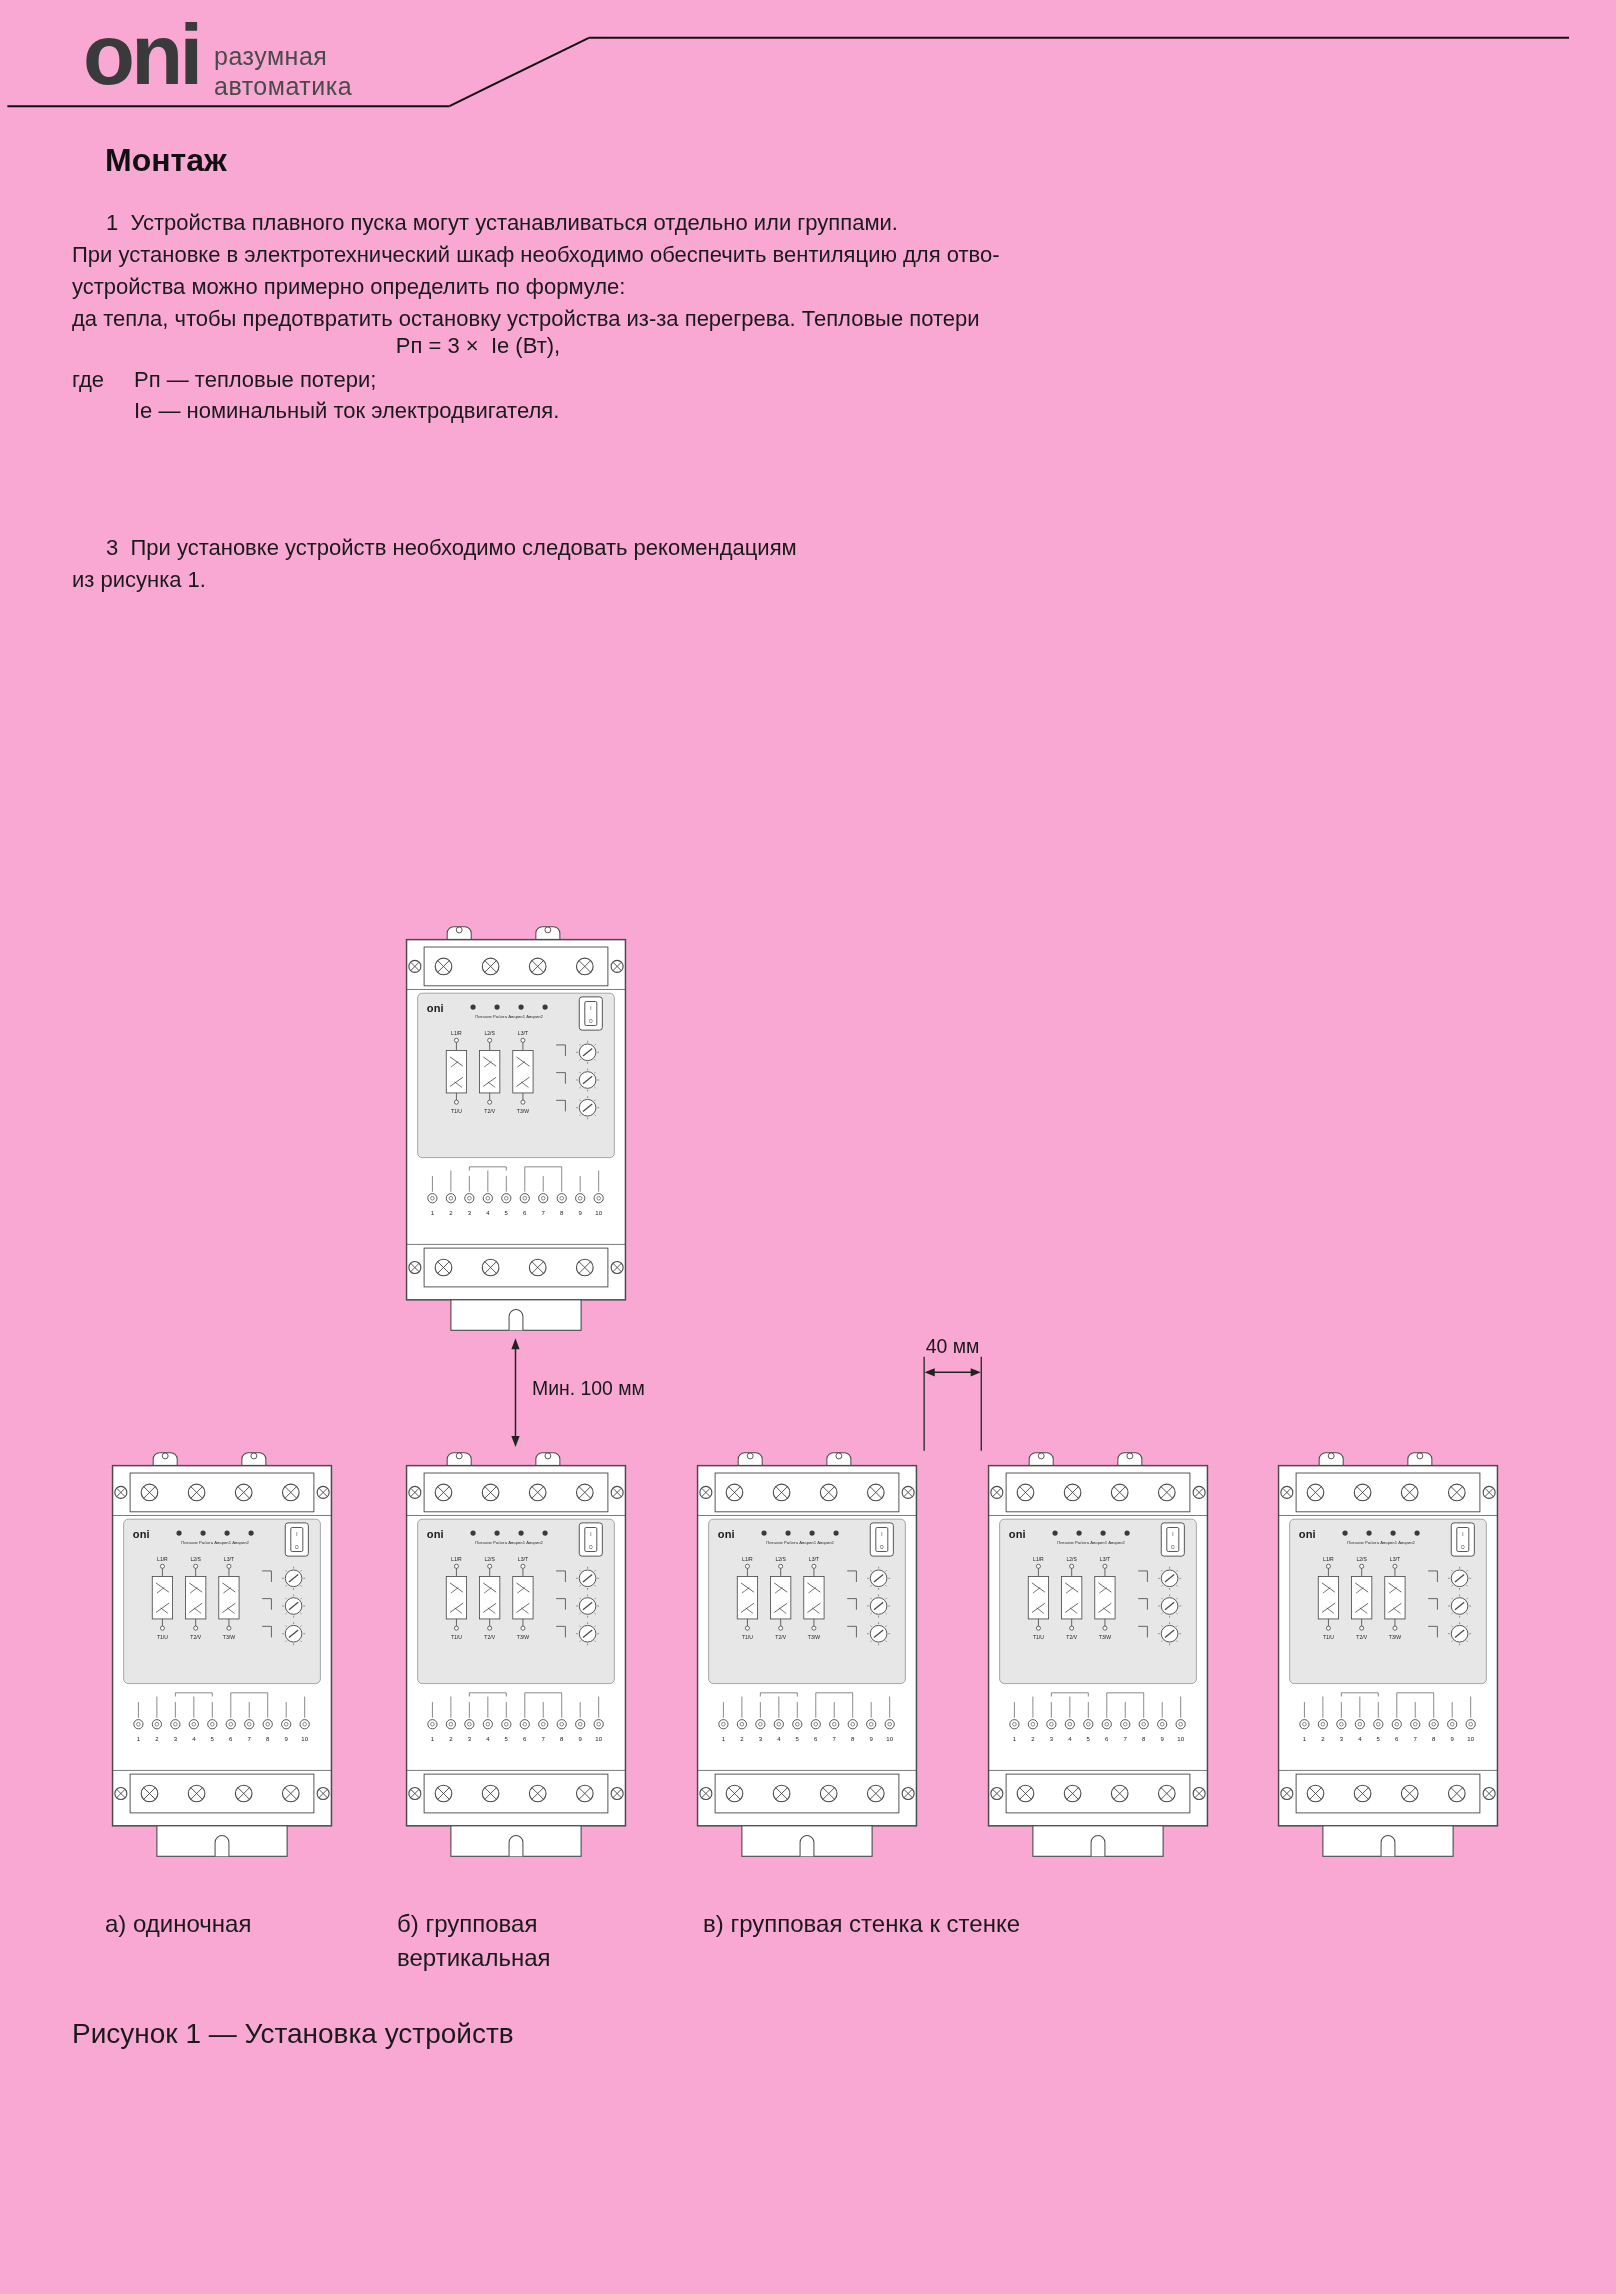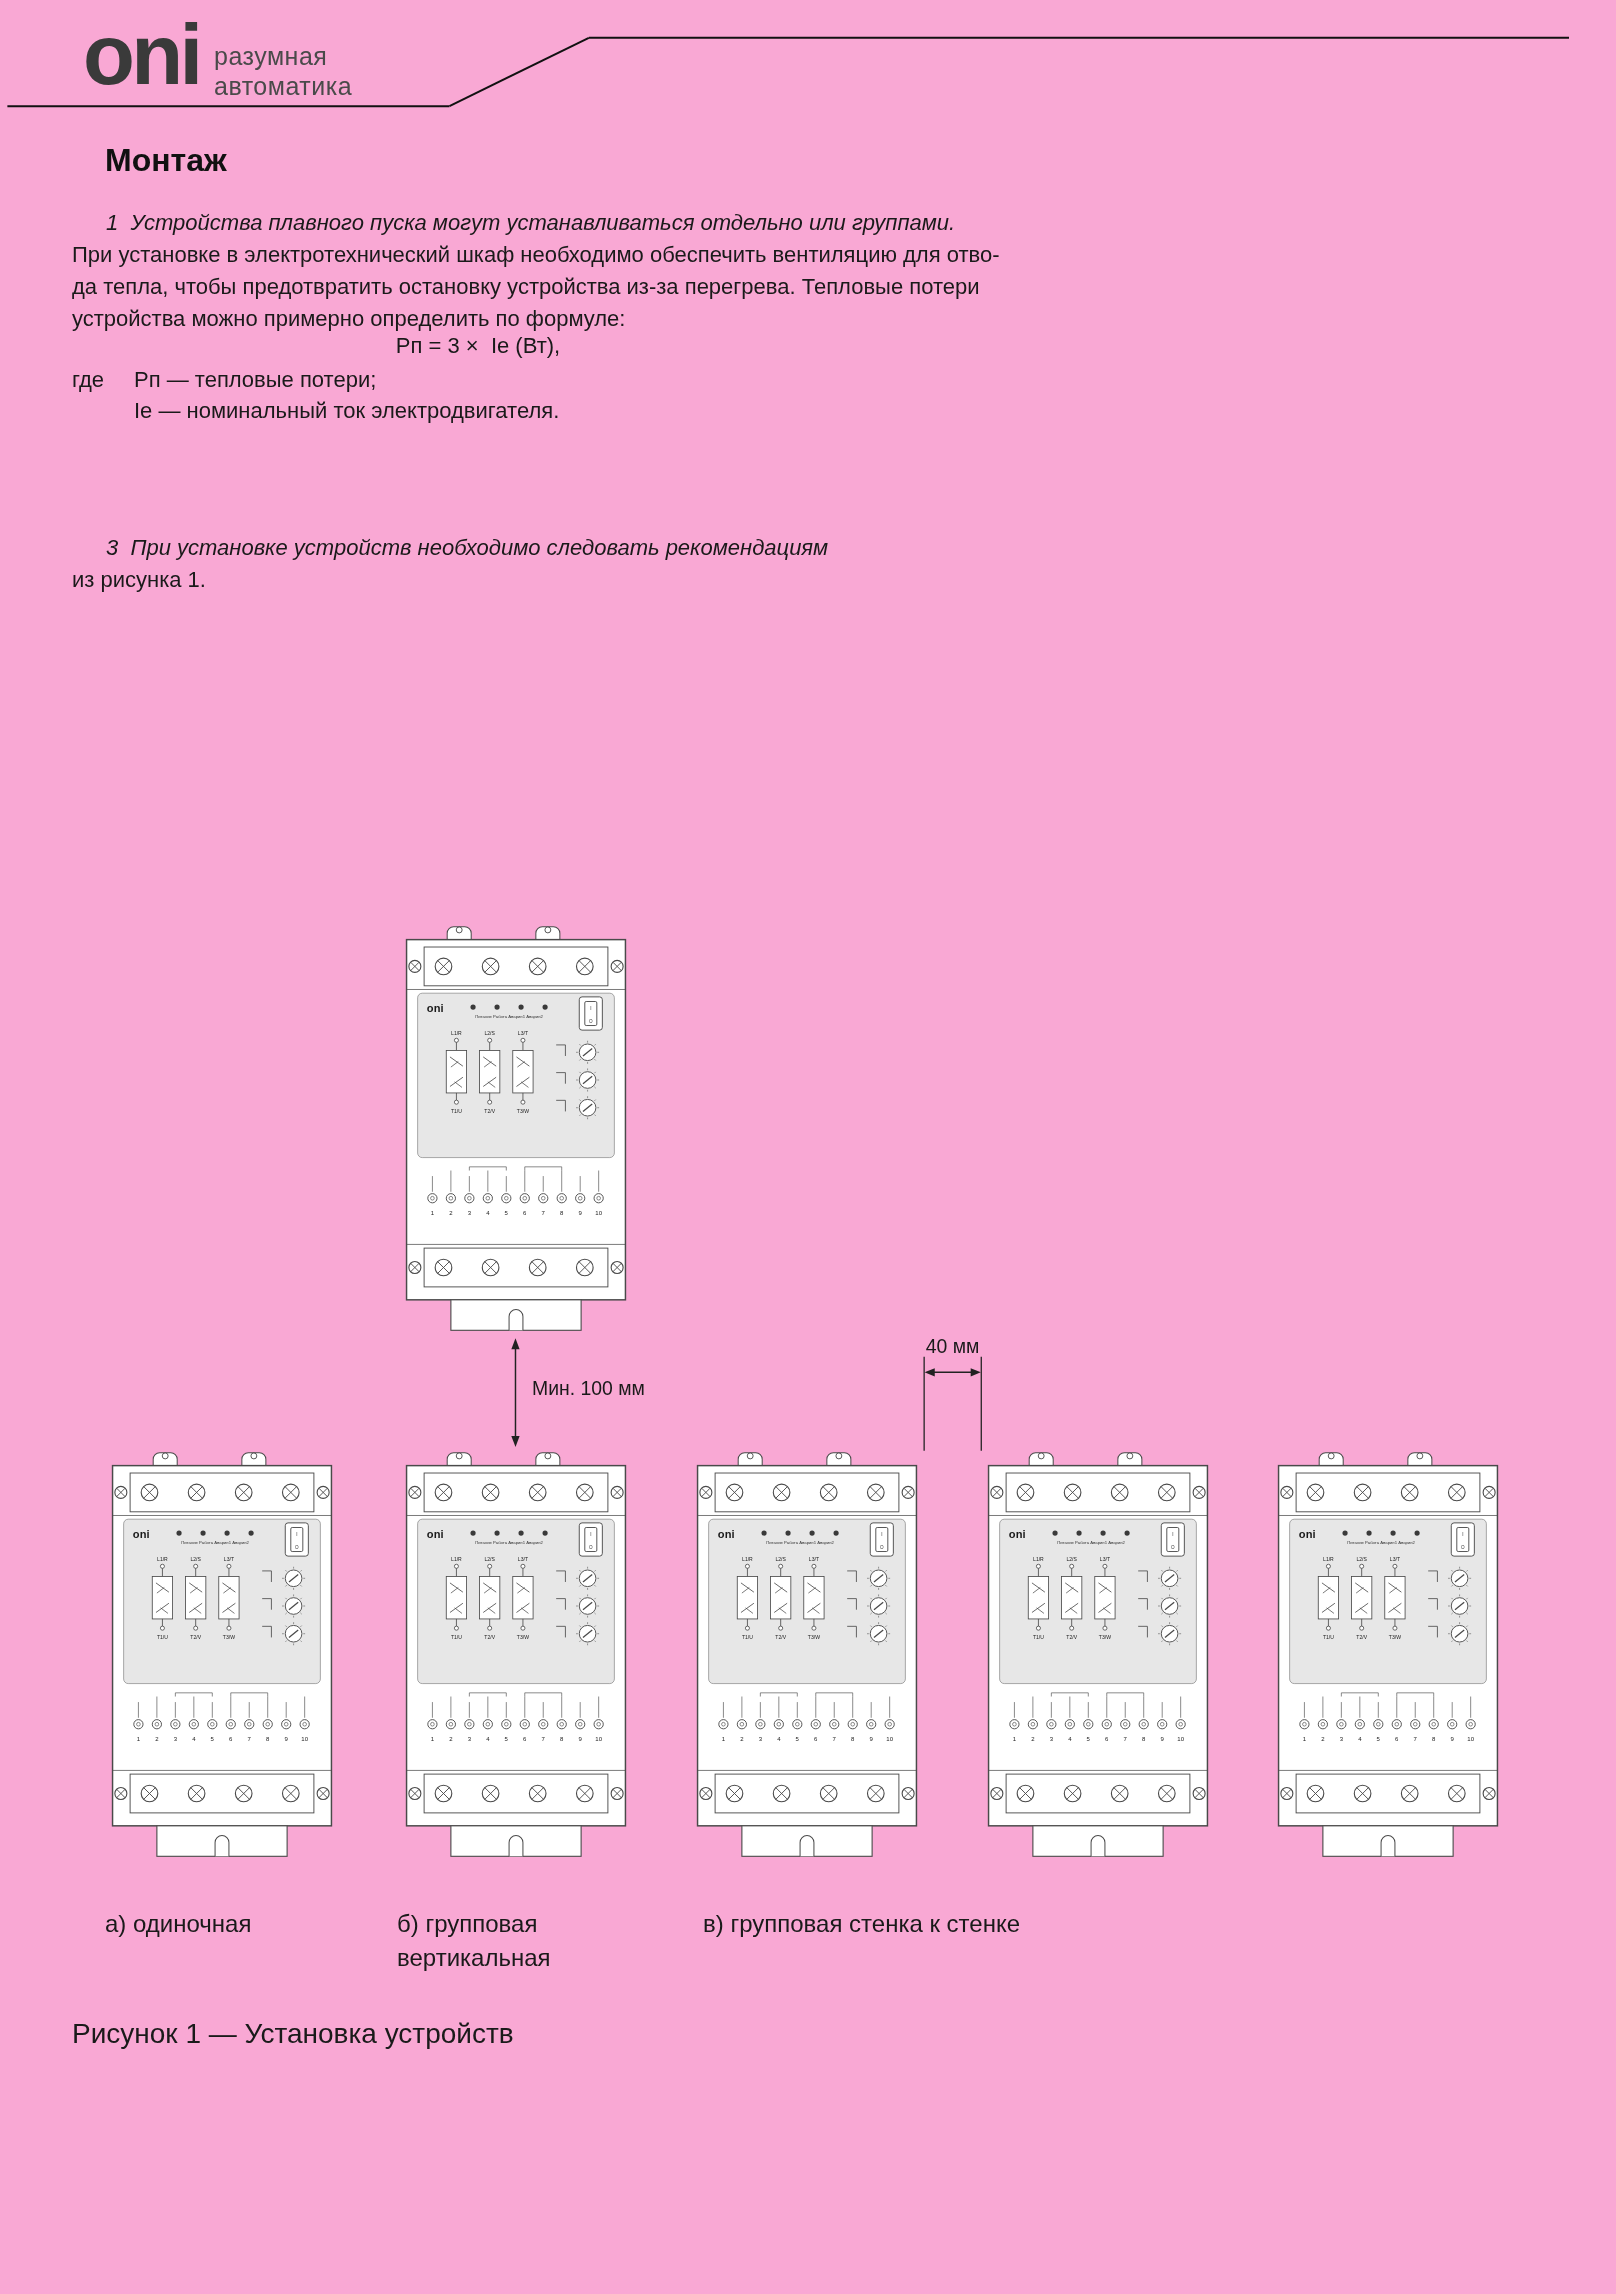--- a/index.html
+++ b/index.html
@@ -18,21 +18,21 @@
   .tagline{
     position:absolute; left:214px; top:41px;
     font-size:25px; line-height:30px; color:#4a4a4a; letter-spacing:0.5px;
   }
   .title{
     position:absolute; left:105px; top:142px;
     font-size:32px; font-weight:bold; color:#111;
   }
   .tb{position:absolute; font-size:22px; line-height:32px;}
   .ln{white-space:pre;}
-  .ind{padding-left:34px;font-style:italic;}
+  .ind{padding-left:34px;}
   .formula{
     position:absolute; left:72px; top:333px; width:812px;
     text-align:center; font-size:22px; white-space:pre;
   }
   .device{position:absolute; width:234px; height:411px;}
   .device svg{width:100%; height:100%;}
   .dims{position:absolute;}
   .dim-label{position:absolute; font-size:19.4px; white-space:nowrap; color:#1a1a1a;}
   .fig-label{position:absolute; font-size:24px; white-space:nowrap;}
   .caption{position:absolute; left:72px; top:2018px; font-size:28px; white-space:nowrap;}
@@ -52,22 +52,22 @@
   <div class="tagline">
     <div>разумная</div>
     <div>автоматика</div>
   </div>
 
   <div class="title">Монтаж</div>
 
   <div class="tb" style="left:72px; top:207px;">
     <div class="ln ind">1  Устройства плавного пуска могут устанавливаться отдельно или группами.</div>
     <div class="ln">При установке в электротехнический шкаф необходимо обеспечить вентиляцию для отво-</div>
+    <div class="ln">устройства можно примерно определить по формуле:</div>
     <div class="ln">да тепла, чтобы предотвратить остановку устройства из-за перегрева. Тепловые потери</div>
-    <div class="ln">устройства можно примерно определить по формуле:</div>
   </div>
 
   <div class="formula">Рп = 3 ×  Ie (Вт),</div>
 
   <div class="tb" style="left:72px; top:364px;">где</div>
   <div class="tb" style="left:134px; top:364px;">Рп — тепловые потери;</div>
   <div class="tb" style="left:134px; top:395px;">Ie — номинальный ток электродвигателя.</div>
 
 
   <div class="tb" style="left:72px; top:532px;">

